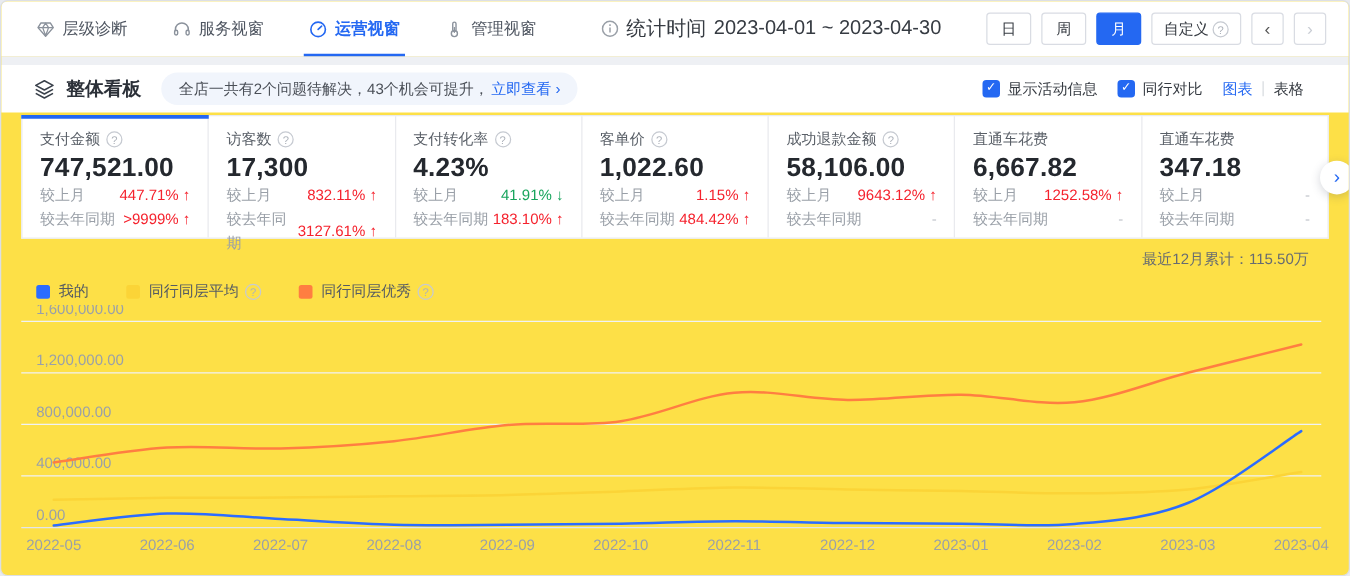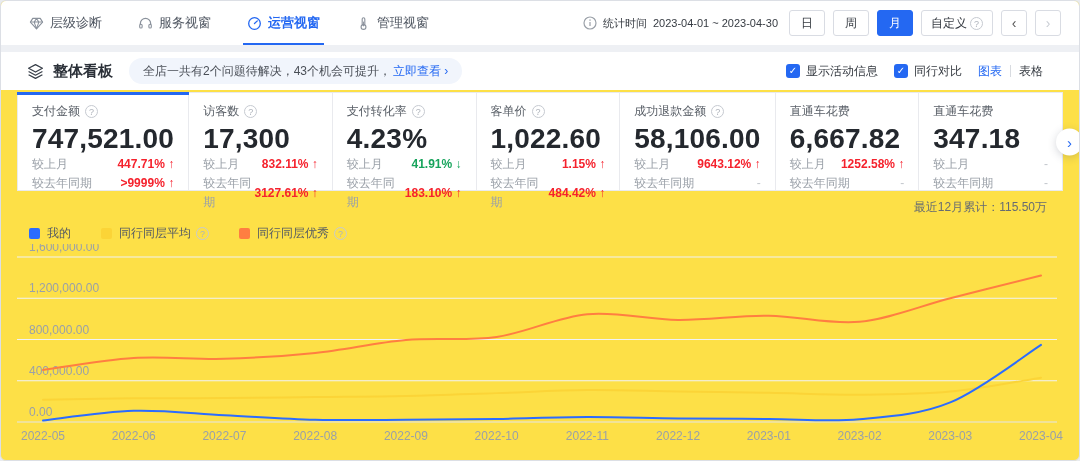--- a/index.html
+++ b/index.html
@@ -9,21 +9,21 @@
 
   
   .topbar { display:flex; align-items:center; height:44px; background:#fff; padding:0 18px 0 28px; }
   .tabs { display:flex; gap:36px; height:100%; }
   .tab { display:flex; align-items:center; gap:6px; font-size:13px; color:#4e5560; position:relative; cursor:pointer; }
   .tab .nav-ic { width:15px; height:15px; display:flex; align-items:center; justify-content:center; color:#8b929c; }
   .tab.active { color:#2468f2; font-weight:bold; }
   .tab.active .nav-ic { color:#2468f2; }
   .tab.active::after { content:""; position:absolute; left:-4px; right:-4px; bottom:0; height:2px; background:#2468f2; }
   .topbar-right { margin-left:auto; display:flex; align-items:center; gap:8px; }
-  .stat { display:flex; align-items:center; gap:6px; font-size:11px; color:#363b42; margin-right:3px; }
+  .stat { display:flex; align-items:center; gap:6px; font-size:16px; color:#363b42; margin-right:28px; }
   .stat .info { color:#9aa0a8; display:flex; }
   .btn { height:26px; min-width:36px; padding:0 9px; border:1px solid #d9dce3; border-radius:3px; background:#fff;
          font-size:12px; color:#363b42; display:flex; align-items:center; justify-content:center; gap:3px; cursor:pointer; }
   .btn.active { background:#2468f2; border-color:#2468f2; color:#fff; }
   .btn.pager { width:26px; min-width:26px; padding:0; font-size:14px; color:#555; }
   .btn.pager.disabled { color:#c9cdd4; cursor:default; }
 
   .band { height:7px; background:#eef0f4; }
 
   
@@ -42,24 +42,24 @@
   .viewswitch .on { color:#2468f2; cursor:pointer; }
   .viewswitch .off { color:#363b42; cursor:pointer; }
 
   
   .cards-wrap { position:relative; margin:2px 16px 0 16px; }
   .cards { display:flex; border:1px solid #e9eaee; height:99px; background:#fff; }
   .card { flex:1; padding:10px 14px 0 14px; border-right:1px solid #e9eaee; position:relative; }
   .card:last-child { border-right:none; }
   .card.selected::before { content:""; position:absolute; top:-1px; left:-1px; right:-1px; height:3px; background:#2468f2; }
   .card-title { font-size:12px; color:#5a6068; display:flex; align-items:center; gap:5px; white-space:nowrap; }
-  .card-value { font-size:28px; font-weight:bold; color:#24282e; margin-top:3px; letter-spacing:.2px; }
+  .card-value { font-size:21px; font-weight:bold; color:#24282e; margin-top:3px; letter-spacing:.2px; }
   .card-row { display:flex; justify-content:space-between; align-items:center; font-size:12px; color:#9aa0a8; line-height:19px; }
   .card-row:first-of-type { margin-top:6px; }
-  .chg { font-weight:bold; white-space:nowrap; }
+  .chg { font-weight:normal; white-space:nowrap; }
   .chg.up { color:#f5222d; } .chg.down { color:#17a45c; } .chg.none { color:#c3c7cd; font-weight:normal; }
   .qm { width:13px; height:13px; border:1px solid #c6cad1; border-radius:50%; display:inline-block; position:relative; flex:0 0 13px; }
   .qm::after { content:"?"; position:absolute; inset:0; font-size:9px; line-height:12px; text-align:center; color:#aeb3bb; }
   .next-btn { position:absolute; right:-20px; top:50%; transform:translateY(-50%); width:27px; height:27px; border-radius:50%;
               background:#fff; box-shadow:0 2px 8px rgba(60,70,90,.22); color:#2468f2; font-size:15px;
               display:flex; align-items:center; justify-content:center; cursor:pointer; }
 
   .summary { text-align:right; padding:8px 32px 0 0; font-size:12px; color:#666b72; }
 
   .legend { display:flex; gap:30px; padding:9px 0 0 28px; font-size:12px; color:#555b63; align-items:center; }

